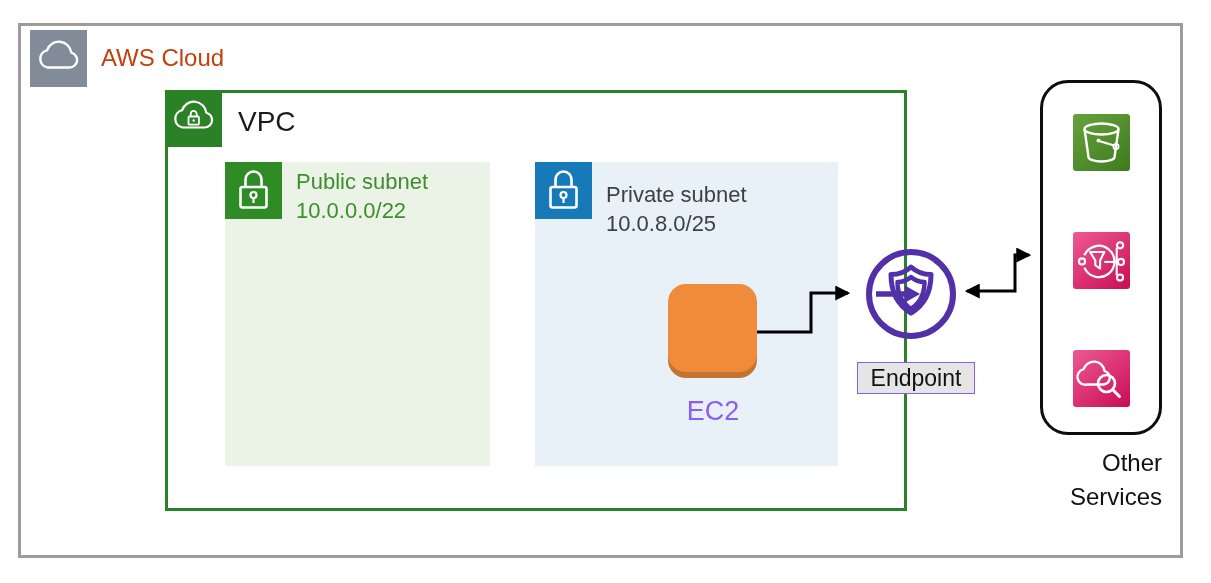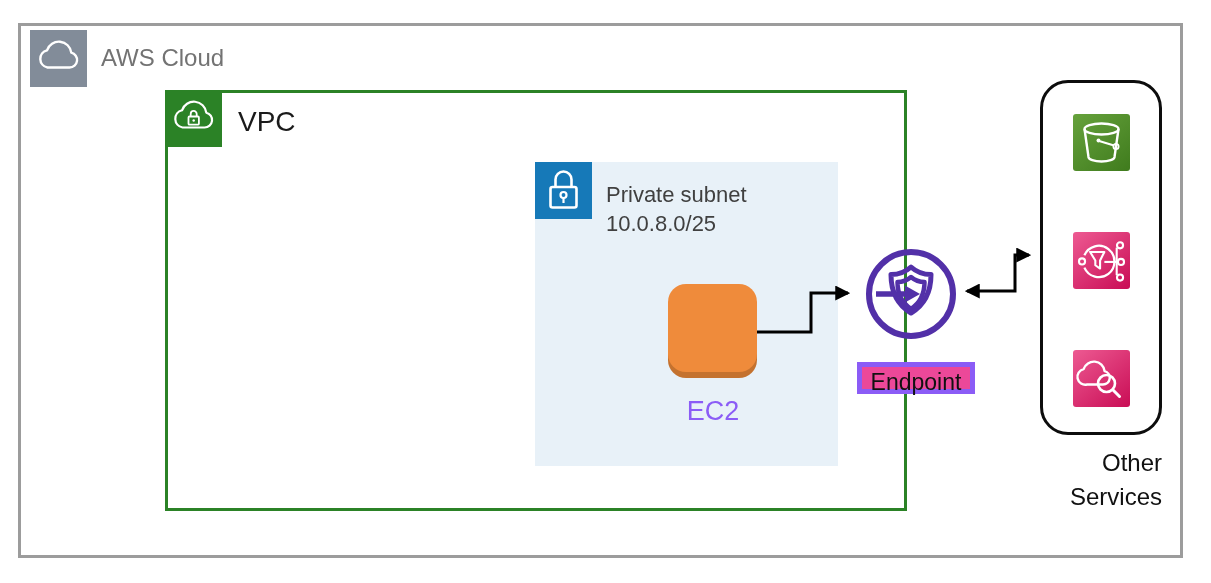--- a/index.html
+++ b/index.html
@@ -5,21 +5,21 @@
   html,body{margin:0;padding:0;background:#ffffff;}
   .canvas{
     position:relative;width:1211px;height:583px;background:#ffffff;
     font-family:"Liberation Sans", sans-serif;overflow:hidden;
   }
   .abs{position:absolute;}
 
   
   .outer-box{left:18px;top:23px;width:1165px;height:535px;border:3px solid #9C9C9C;background:#fff;box-sizing:border-box;}
   .aws-icon{left:30px;top:30px;width:57px;height:57px;background:#828C99;z-index:2;}
-  .aws-label{left:101px;top:44px;font-size:24px;color:#737373;z-index:2;}
+  .aws-label{left:101px;top:44px;font-size:24px;color:#c2410c;z-index:2;}
 
   
   .vpc-box{left:165px;top:90px;width:742px;height:421px;border:3px solid #2B8226;box-sizing:border-box;background:transparent;}
   .vpc-icon{left:165px;top:90px;width:57px;height:57px;background:#2B8226;z-index:2;}
   .vpc-label{left:238px;top:106px;font-size:28px;color:#1a1a1a;z-index:2;}
 
   
   .subnet{top:162px;height:304px;}
   .subnet.public{left:225px;width:265px;background:#EBF3E7;}
   .subnet.private{left:535px;width:303px;background:#E8F1F8;}
@@ -29,21 +29,21 @@
   .subnet-text{position:absolute;left:71px;top:5px;font-size:22px;line-height:29px;}
   .subnet.public .subnet-text{color:#3F8D2F;}
   .subnet.private .subnet-text{color:#404040;margin-top:13px;}
 
   
   .ec2-icon{left:668px;top:284px;width:89px;height:88px;background:#EF8B3B;border-radius:18px;box-shadow:0 6px 0 #C4722F;}
   .ec2-label{left:648px;top:396px;width:130px;text-align:center;font-size:27px;color:#8b5cf6;}
 
   
   .endpoint-icon{left:863px;top:246px;width:96px;height:96px;z-index:6;}
-  .endpoint-label{left:857px;top:362px;width:118px;height:32px;background:#ec4899;border:5px solid #8b5cf6;
+  .endpoint-label{left:857px;top:362px;width:118px;height:32px;background:#e5e5e5;border:1px solid #8b5cf6;
     box-sizing:border-box;text-align:center;line-height:30px;font-size:23px;color:#111;z-index:6;}
 
   
   .services-panel{left:1040px;top:80px;width:122px;height:355px;border:3px solid #0d0d0d;border-radius:28px;
     box-sizing:border-box;display:flex;flex-direction:column;align-items:center;padding-top:31px;gap:61px;background:#fff;}
   .svc-icon{width:57px;height:57px;border-radius:3px;flex:0 0 auto;}
   .svc-icon.s3{background:linear-gradient(140deg,#66A23C 0%,#3F7B1D 100%);}
   .svc-icon.pink{background:linear-gradient(140deg,#ED5A92 0%,#C90D55 100%);}
   .other-services-label{left:1040px;top:446px;width:122px;text-align:right;font-size:24px;line-height:34px;color:#111;}
 
@@ -71,20 +71,34 @@
   <div class="abs vpc-icon">
     <svg viewBox="0 0 57 57" width="57" height="57">
       <path d="M17.5 37.5 h22 a7.5 7.5 0 0 0 1.8 -14.8 a12.5 12.5 0 0 0 -24.3 -2.4 A8.8 8.8 0 0 0 17.5 37.5 Z" fill="none" stroke="#ffffff" stroke-width="2.2" stroke-linejoin="round"></path>
       <path d="M25.7 26.5 v-2.6 a3 3 0 0 1 6 0 v2.6" fill="none" stroke="#ffffff" stroke-width="1.8"></path>
       <rect x="23.5" y="26.5" width="10.4" height="8.2" rx="1" fill="none" stroke="#ffffff" stroke-width="1.8"></rect>
       <circle cx="28.7" cy="30.5" r="1.2" fill="#ffffff"></circle>
     </svg>
   </div>
   <div class="abs vpc-label">VPC</div>
 
+  <div class="abs subnet public">
+    <div class="subnet-icon">
+      <svg viewBox="0 0 57 57" width="57" height="57">
+        <path d="M20.5 25 V17.5 a8 8 0 0 1 16 0 V25" fill="none" stroke="#ffffff" stroke-width="2.6"></path>
+        <rect x="15.5" y="25" width="26" height="20.5" rx="2" fill="none" stroke="#ffffff" stroke-width="2.6"></rect>
+        <circle cx="28.5" cy="33" r="3" fill="none" stroke="#ffffff" stroke-width="2.2"></circle>
+        <line x1="28.5" y1="36" x2="28.5" y2="41" stroke="#ffffff" stroke-width="2.2"></line>
+      </svg>
+    </div>
+    <div class="subnet-text">
+      <div>Public subnet</div>
+      <div>10.0.0.0/22</div>
+    </div>
+  </div>
 
   <div class="abs subnet private">
     <div class="subnet-icon">
       <svg viewBox="0 0 57 57" width="57" height="57">
         <path d="M20.5 25 V17.5 a8 8 0 0 1 16 0 V25" fill="none" stroke="#ffffff" stroke-width="2.6"></path>
         <rect x="15.5" y="25" width="26" height="20.5" rx="2" fill="none" stroke="#ffffff" stroke-width="2.6"></rect>
         <circle cx="28.5" cy="33" r="3" fill="none" stroke="#ffffff" stroke-width="2.2"></circle>
         <line x1="28.5" y1="36" x2="28.5" y2="41" stroke="#ffffff" stroke-width="2.2"></line>
       </svg>
     </div>

